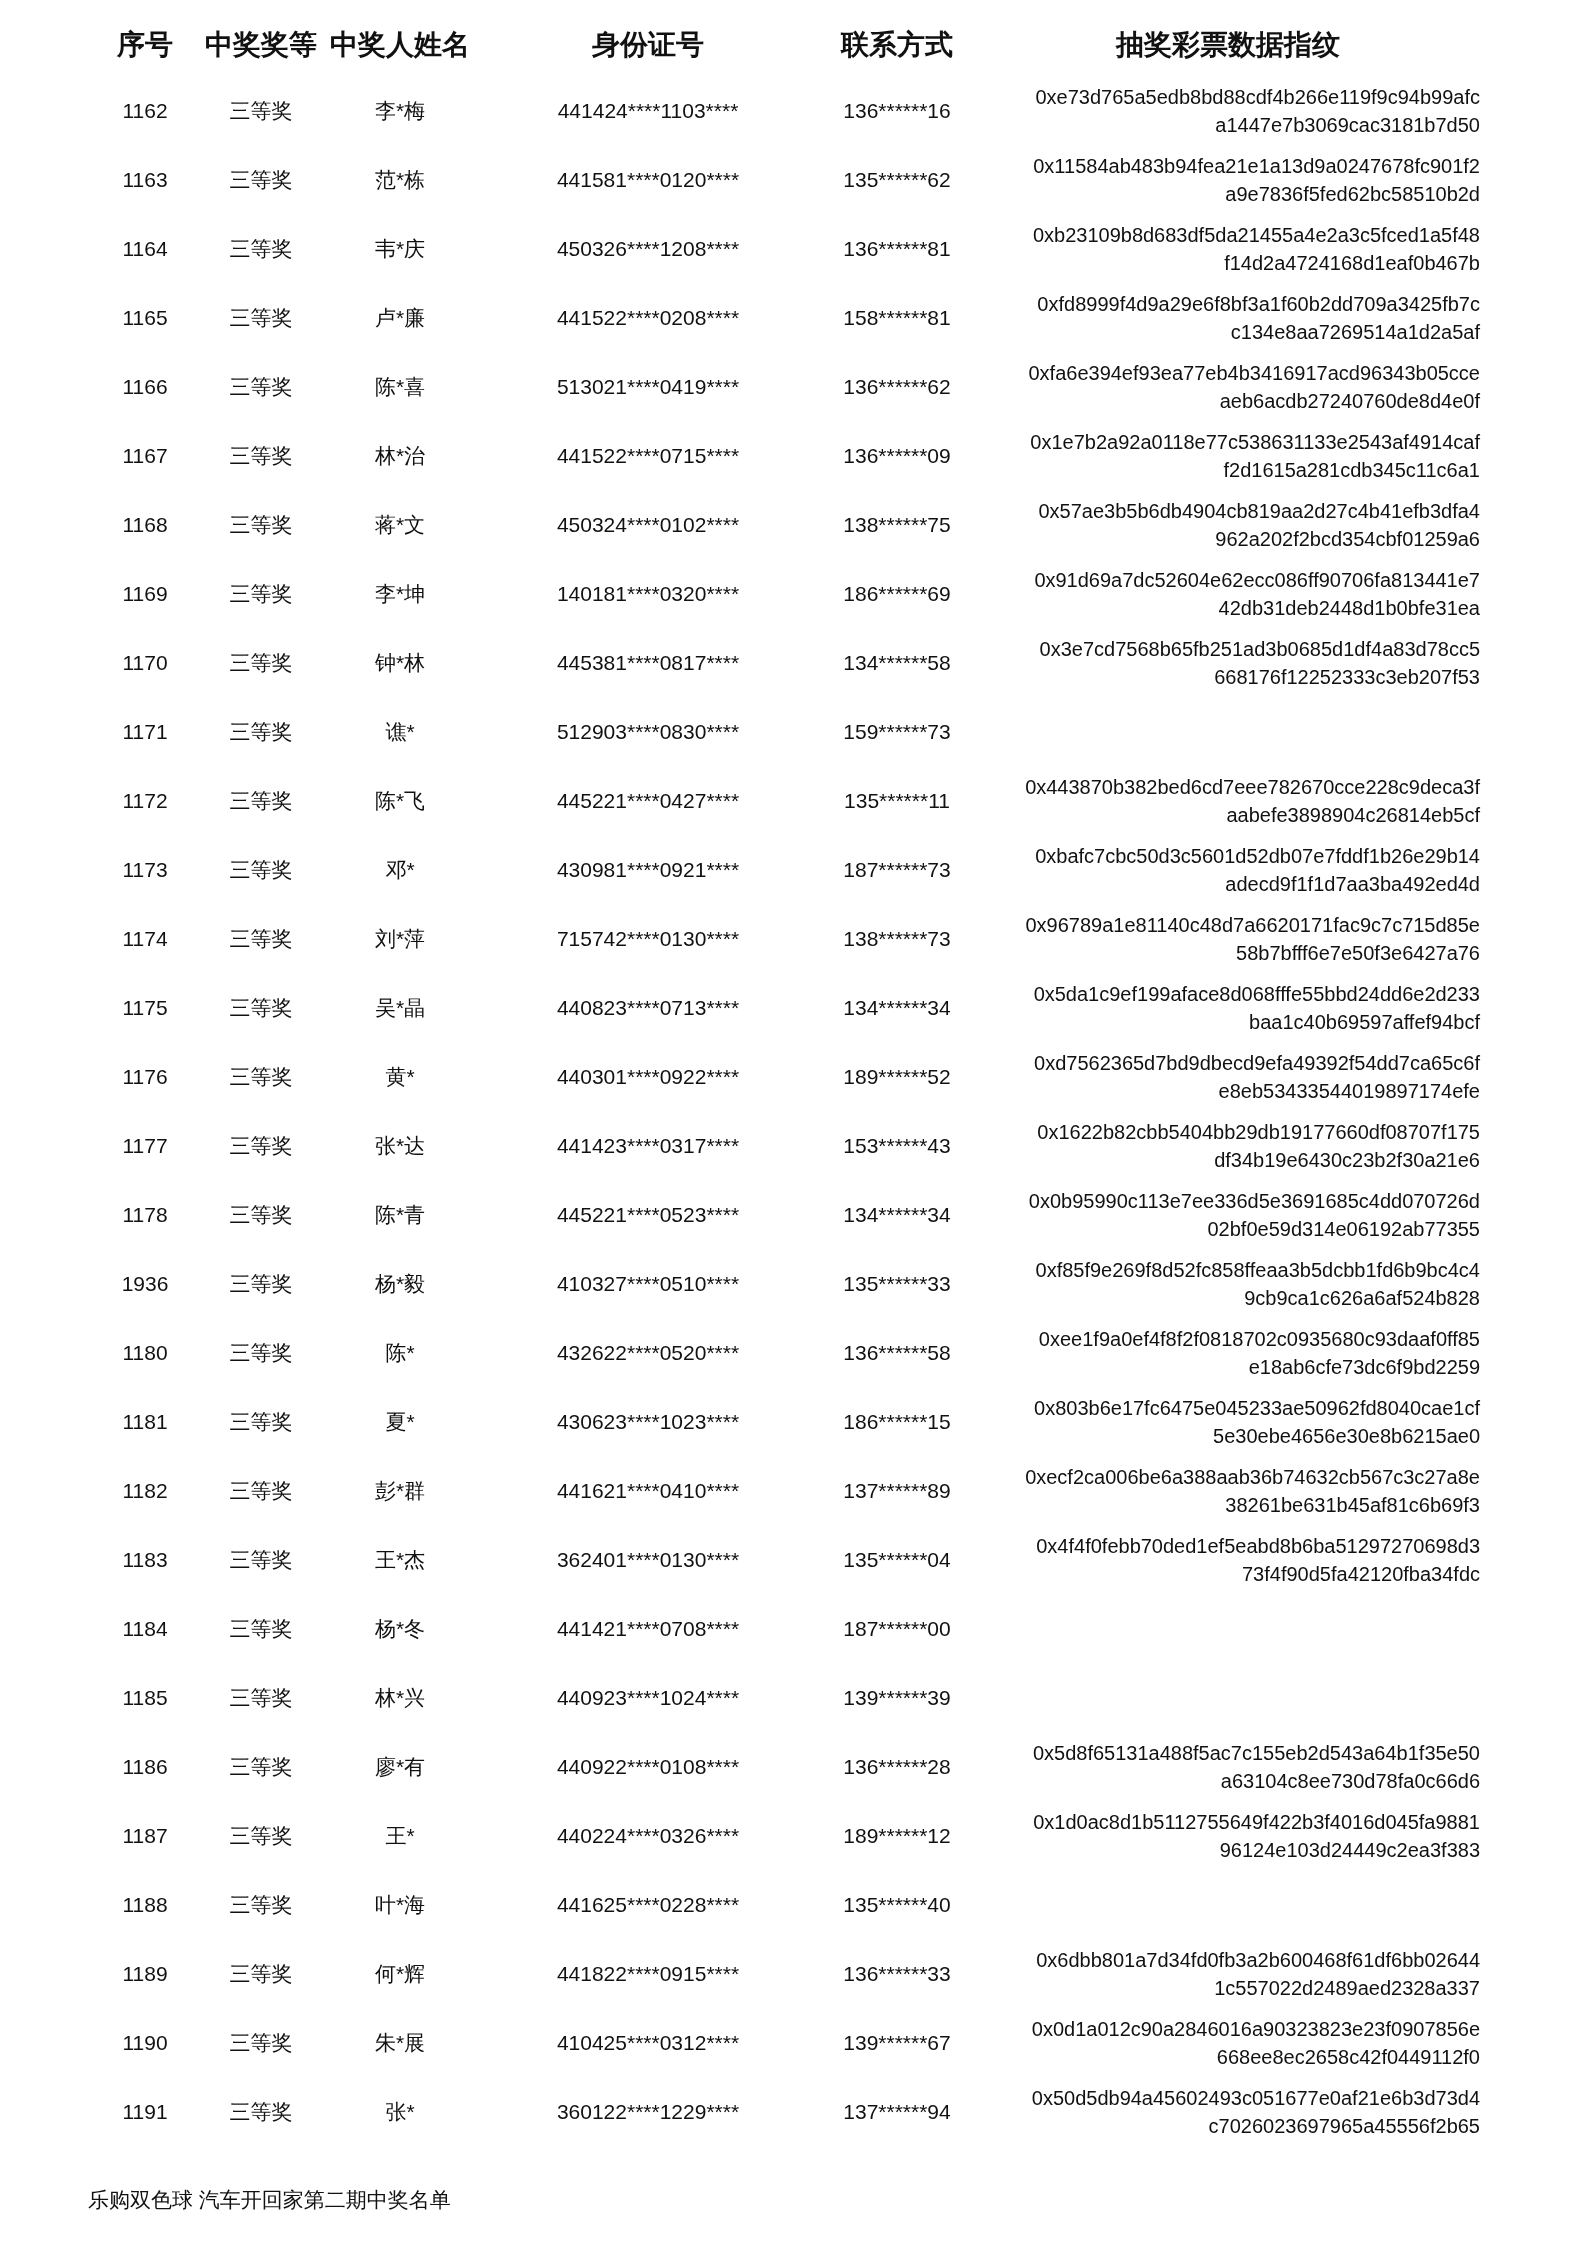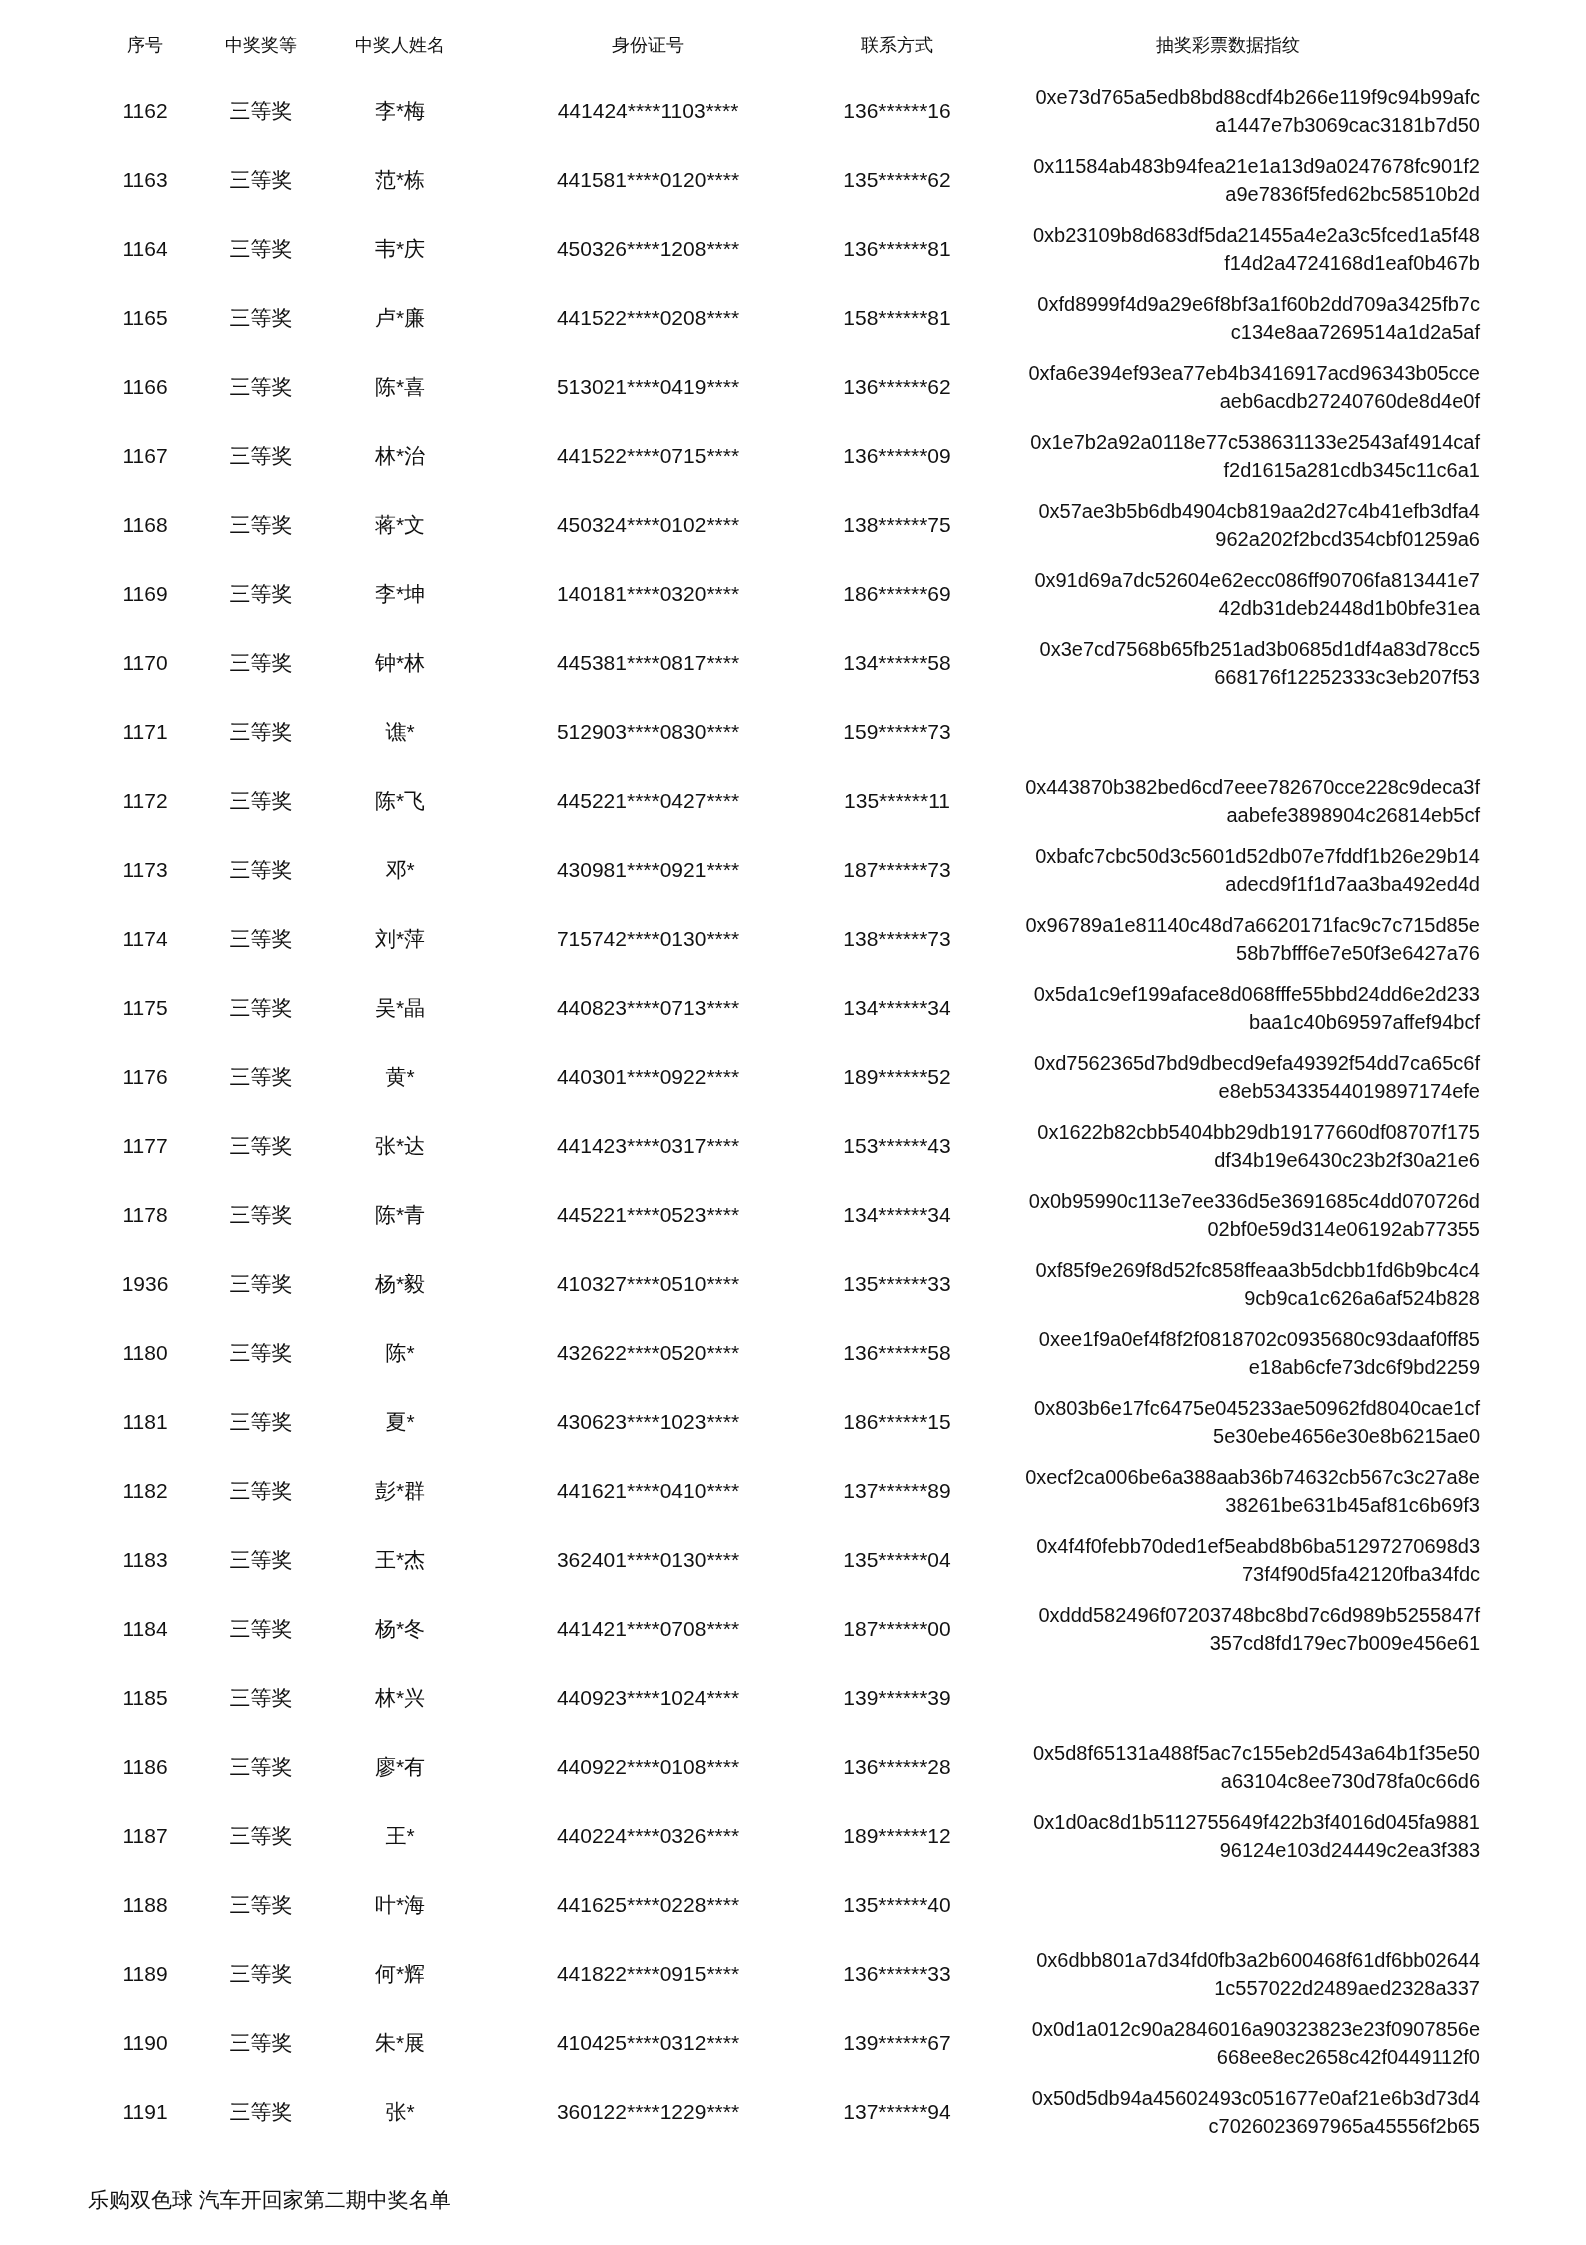--- a/index.html
+++ b/index.html
@@ -6,21 +6,21 @@
   body{
     width:1586px;height:2245px;
     background:#ffffff;
     color:#111111;
     font-family:"Liberation Sans", sans-serif;
     overflow:hidden;
   }
   .page{width:1586px;height:2245px;position:relative;}
   .table{display:block;padding-top:14px;}
   .tr{display:flex;align-items:center;padding-left:90px;}
-  .thead-row{height:62px;font-weight:normal;font-size:18px;}
+  .thead-row{height:62px;font-weight:bold;font-size:28px;}
   .body-row{height:69px;font-size:21px;}
   .td,.th{flex:none;text-align:center;white-space:nowrap;}
   .c1{width:110px;}
   .c2{width:122px;}
   .c3{width:156px;}
   .c4{width:340px;}
   .c5{width:158px;}
   .c6{width:504px;}
   .fingerprint{font-size:20px;line-height:28px;white-space:normal;}
   .fp-line{text-align:right;}
@@ -307,24 +307,20 @@
       <div class="fp-line">73f4f90d5fa42120fba34fdc</div>
     </div>
   </div>
 
   <div class="tr body-row">
     <div class="td c1">1184</div>
     <div class="td c2">三等奖</div>
     <div class="td c3">杨*冬</div>
     <div class="td c4">441421****0708****</div>
     <div class="td c5">187******00</div>
-    <div class="td c6 fingerprint">
-      <div class="fp-line">0xddd582496f07203748bc8bd7c6d989b5255847f</div>
-      <div class="fp-line">357cd8fd179ec7b009e456e61</div>
-    </div>
   </div>
 
   <div class="tr body-row">
     <div class="td c1">1185</div>
     <div class="td c2">三等奖</div>
     <div class="td c3">林*兴</div>
     <div class="td c4">440923****1024****</div>
     <div class="td c5">139******39</div>
   </div>
 

